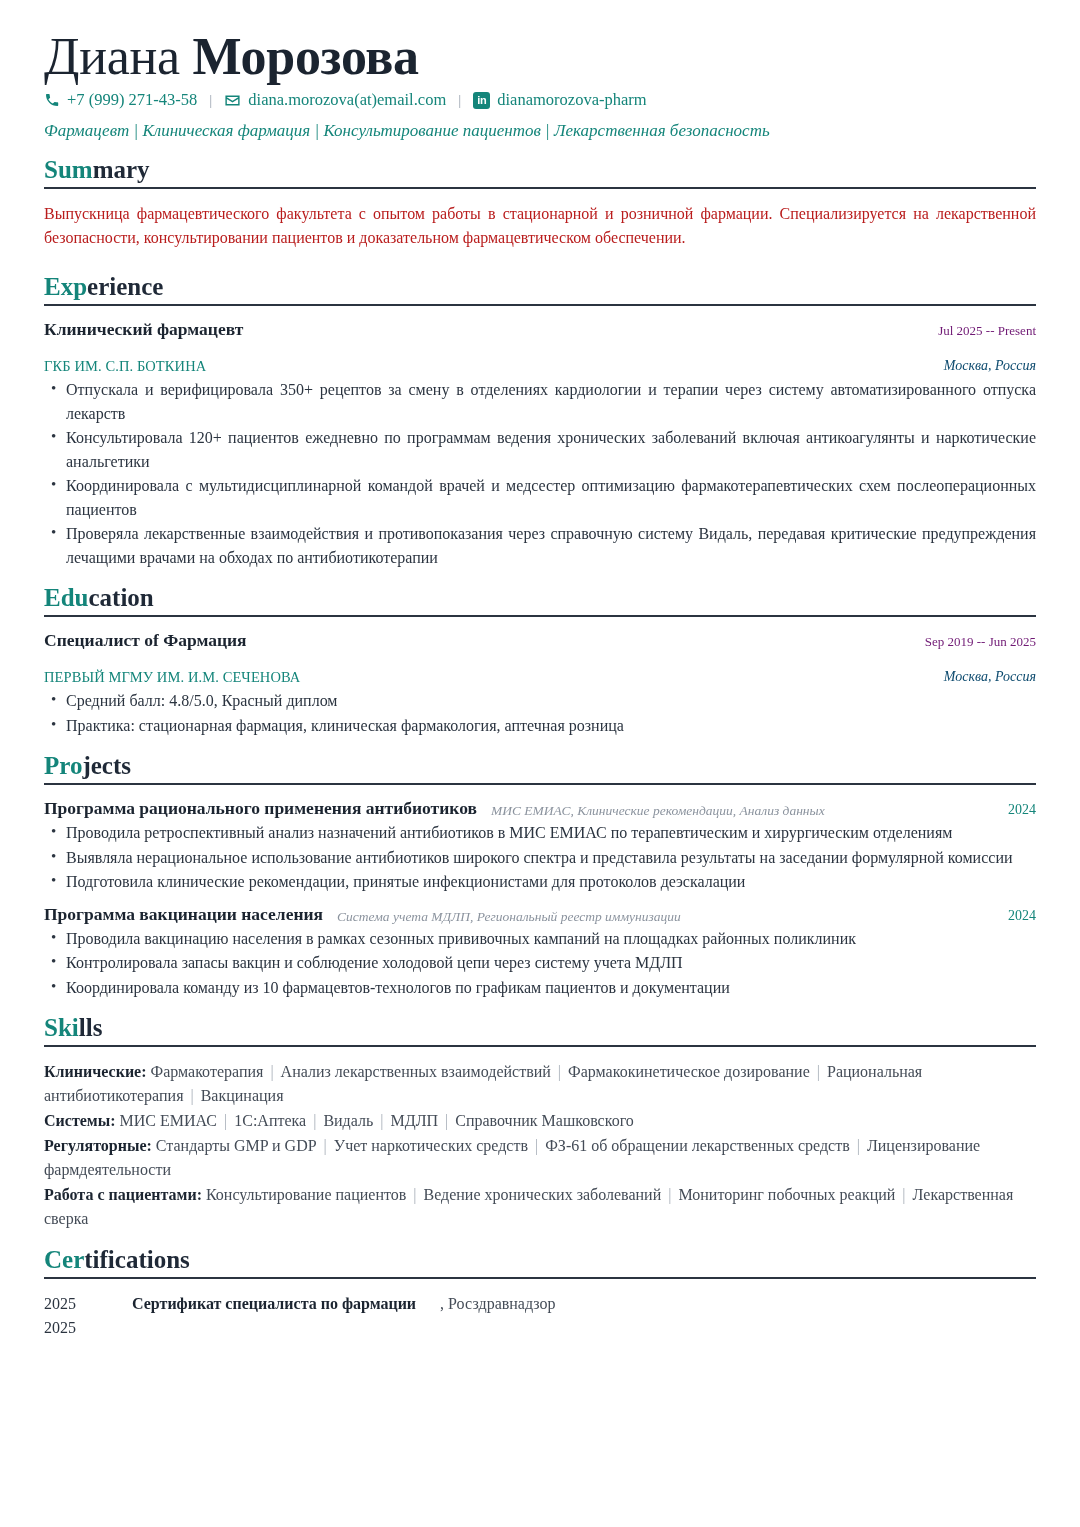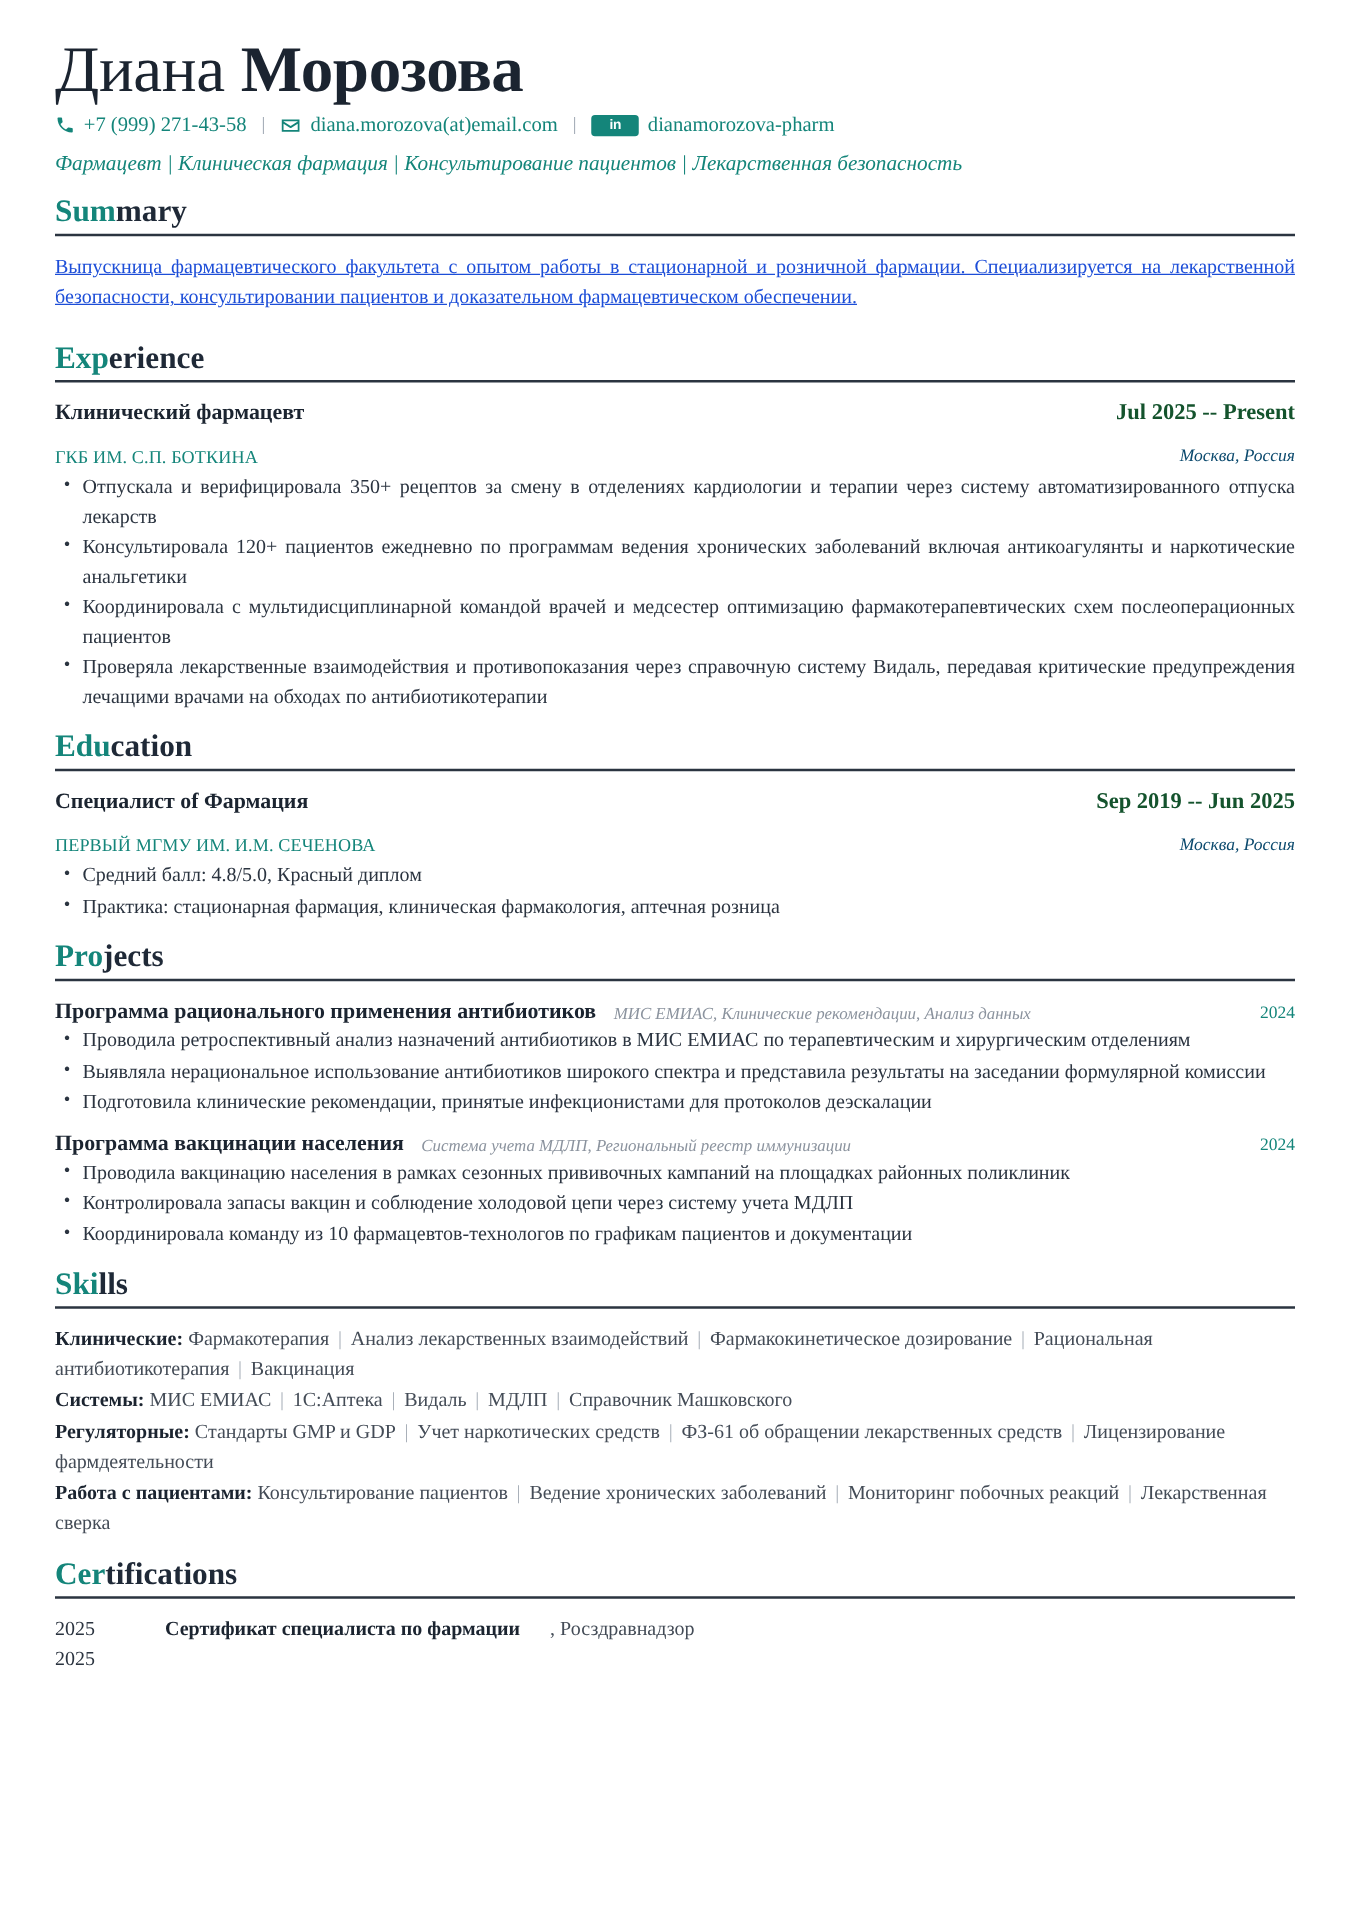--- a/index.html
+++ b/index.html
@@ -43,21 +43,21 @@
     color: #14857a;
   }
   .contact-sep {
     color: #9aa4af;
     margin: 0 12px;
     font-size: 15px;
   }
   .icon { display: inline-flex; align-items: center; justify-content: center; }
   .icon svg { display: block; }
   .li-badge {
-    width: 38px; height: 17px;
+    width: 17px; height: 17px;
     background: #14857a;
     border-radius: 3px;
     color: #ffffff;
     font-size: 11px;
     font-weight: 700;
     display: inline-flex;
     align-items: center;
     justify-content: center;
     font-family: "Liberation Sans", sans-serif;
     line-height: 1;
@@ -95,23 +95,23 @@
     justify-content: space-between;
     align-items: baseline;
     gap: 18px;
   }
   .entry-title {
     font-size: 17.5px;
     font-weight: 700;
     color: #1b2430;
   }
   .entry-date {
-    font-size: 18px;
-    font-weight: 700;
-    color: #14532d;
+    font-size: 13px;
+    font-weight: 400;
+    color: #701a75;
     white-space: nowrap;
     text-align: right;
   }
   .entry-sub {
     display: flex;
     justify-content: space-between;
     align-items: flex-start;
     gap: 18px;
     margin-top: 18px;
     margin-bottom: 3px;
@@ -257,21 +257,21 @@
   </div>
 
   <div class="tagline">Фармацевт | Клиническая фармация | Консультирование пациентов | Лекарственная безопасность</div>
 </div>
 
 <section class="section">
   <div class="section-title">
     <span class="hl">Sum</span><span>mary</span>
   </div>
   <div class="rule"></div>
-  <p style="font-size:16px;line-height:1.5;color:#1d4ed8;text-align:justify;margin-bottom:22px;text-decoration:underline;">Выпускница фармацевтического факультета с опытом работы в стационарной и розничной фармации. Специализируется на лекарственной безопасности, консультировании пациентов и доказательном фармацевтическом обеспечении.</p>
+  <p style="font-size:16px;line-height:1.5;color:#b91c1c;text-align:justify;margin-bottom:22px;">Выпускница фармацевтического факультета с опытом работы в стационарной и розничной фармации. Специализируется на лекарственной безопасности, консультировании пациентов и доказательном фармацевтическом обеспечении.</p>
 </section>
 
 <section class="section">
   <div class="section-title">
     <span class="hl">Exp</span><span>erience</span>
   </div>
   <div class="rule"></div>
 
   <div class="entry">
     <div class="entry-head">

